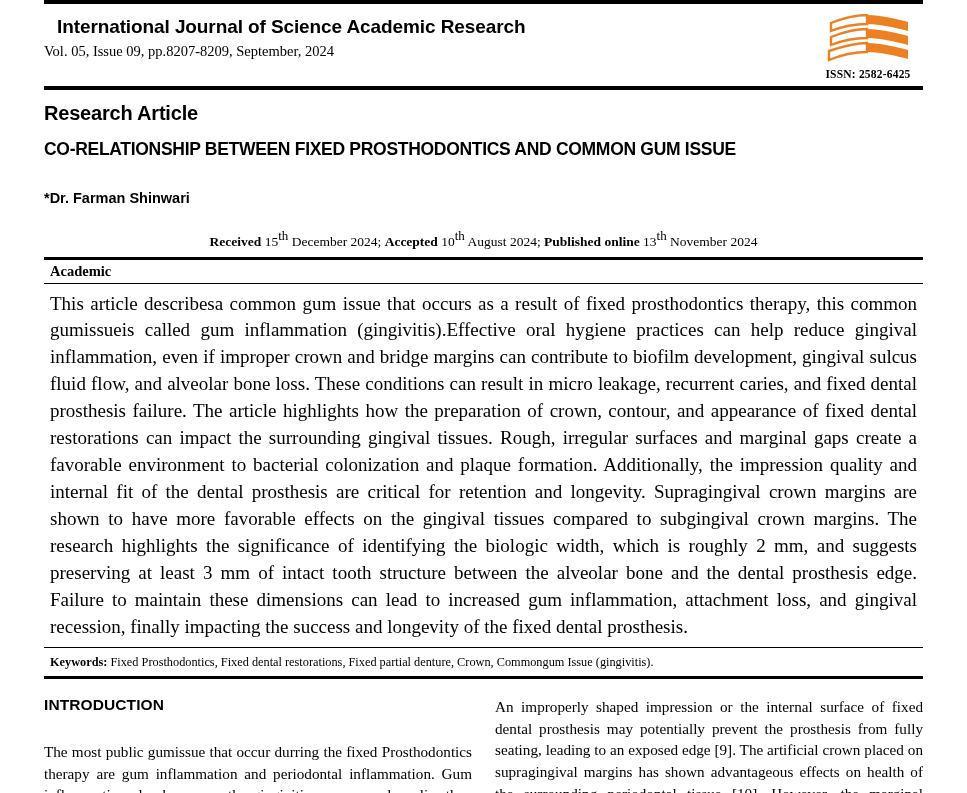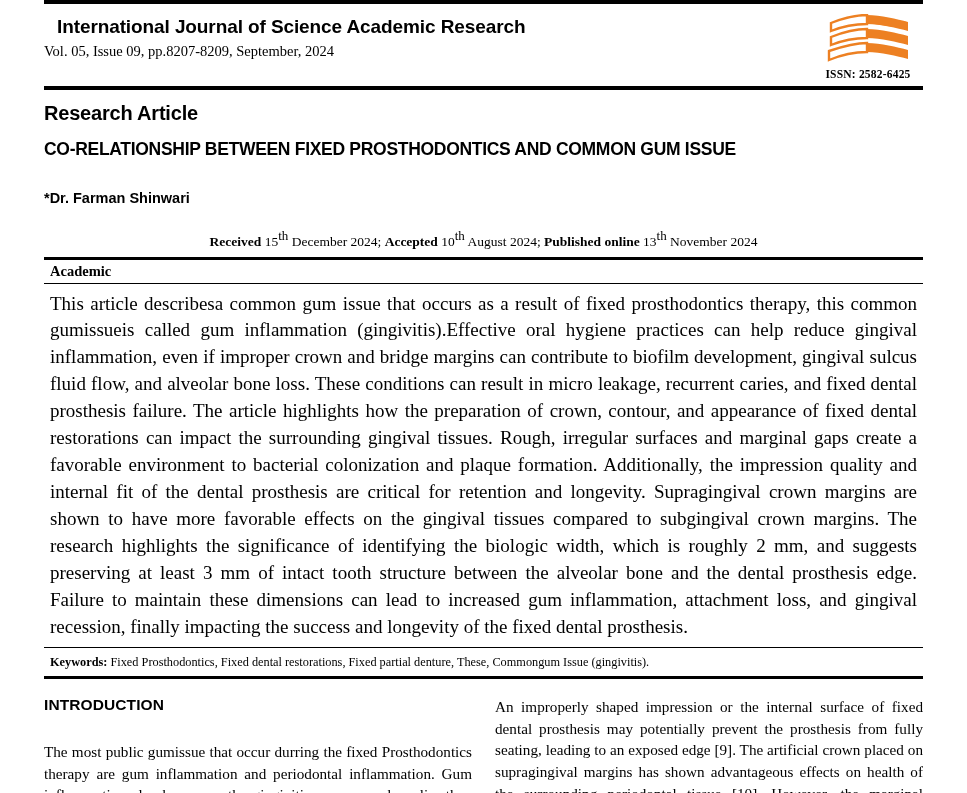--- a/index.html
+++ b/index.html
@@ -213,21 +213,21 @@
   <div class="paper-title">CO-RELATIONSHIP BETWEEN FIXED PROSTHODONTICS AND COMMON GUM ISSUE</div>
   <div class="authors">*Dr. Farman Shinwari</div>
 
   <div class="dates"><b>Received</b> <span>15</span><sup>th</sup> <span>December 2024;</span> <b>Accepted</b> <span>10</span><sup>th</sup> <span>August 2024;</span> <b>Published online</b> <span>13</span><sup>th</sup> <span>November 2024</span></div>
 
   <div class="rule-thick-med"></div>
   <div class="abstract-head">Academic</div>
   <div class="rule-thin"></div>
   <div class="abstract-body">This article describesa common gum issue that occurs as a result of fixed prosthodontics therapy, this common gumissueis called gum inflammation (gingivitis).Effective oral hygiene practices can help reduce gingival inflammation, even if improper crown and bridge margins can contribute to biofilm development, gingival sulcus fluid flow, and alveolar bone loss. These conditions can result in micro leakage, recurrent caries, and fixed dental prosthesis failure. The article highlights how the preparation of crown, contour, and appearance of fixed dental restorations can impact the surrounding gingival tissues. Rough, irregular surfaces and marginal gaps create a favorable environment to bacterial colonization and plaque formation. Additionally, the impression quality and internal fit of the dental prosthesis are critical for retention and longevity. Supragingival crown margins are shown to have more favorable effects on the gingival tissues compared to subgingival crown margins. The research highlights the significance of identifying the biologic width, which is roughly 2 mm, and suggests preserving at least 3 mm of intact tooth structure between the alveolar bone and the dental prosthesis edge. Failure to maintain these dimensions can lead to increased gum inflammation, attachment loss, and gingival recession, finally impacting the success and longevity of the fixed dental prosthesis.</div>
   <div class="rule-thin"></div>
-  <div class="keywords"><b>Keywords:</b> <span>Fixed Prosthodontics, Fixed dental restorations, Fixed partial denture, These, Commongum Issue (gingivitis).</span></div>
+  <div class="keywords"><b>Keywords:</b> <span>Fixed Prosthodontics, Fixed dental restorations, Fixed partial denture, Crown, Commongum Issue (gingivitis).</span></div>
   <div class="rule-thick-med"></div>
 
   <div class="columns">
     <div class="col">
       <div class="section-head">INTRODUCTION</div>
       <p class="body-par">The most public gumissue that occur durring the fixed Prosthodontics therapy are gum inflammation and periodontal inflammation. Gum inflammation also known as the gingivitis occurs much earlier than the periodontal inflammation [1].The best way to treat gingival inflammation is to follow the guidelines for proper oral hygiene, which include cleaning your natural and artificial teeth twice a day, flossing your teeth frequently, cleaning your teeth with mouthwash, and visiting the dentist [2]. An insufficient artificial crown and fixed partial</p>
     </div>
     <div class="col">
       <p class="body-par">An improperly shaped impression or the internal surface of fixed dental prosthesis may potentially prevent the prosthesis from fully seating, leading to an exposed edge [9]. The artificial crown placed on supragingival margins has shown advantageous effects on health of the surrounding periodontal tissue [10]. However, the marginal adaptability is reported to have an essential persistent influence on the effectiveness of fixed dental restorations and that marginal discrepancy had a undesirable effect on the periodontal tissue healthiness, however, exact dimensions are difficult to achieve [10,11]. Furthermore, it was demonstrated by Flores-de-Jacoby et al.</p>
     </div>

